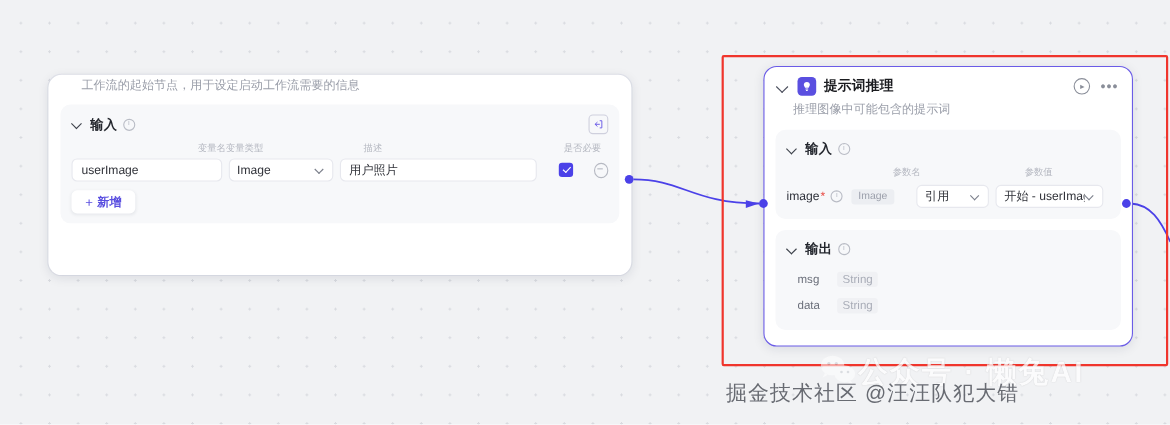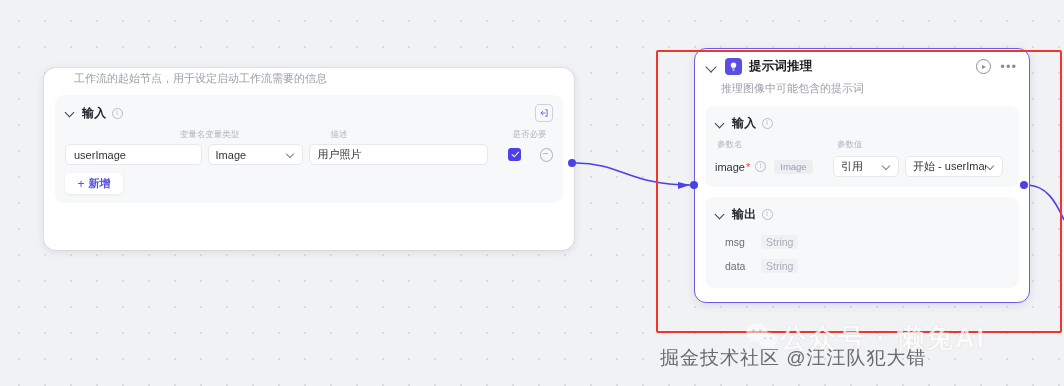--- a/index.html
+++ b/index.html
@@ -23,21 +23,21 @@
     background: #ffffff;
     border-radius: 12px;
     box-sizing: border-box;
   }
   .node-start {
     left: 44px; top: 68px;
     width: 530px; height: 182px;
     box-shadow: 0 2px 10px rgba(20,25,60,0.10), 0 0 0 1px rgba(225,227,235,0.9);
   }
   .node-prompt {
-    left: 694px; top: 48px;
+    left: 694px; top: 60px;
     width: 336px; height: 255px;
     border: 1.5px solid #6b5ce7;
     box-shadow: 0 2px 10px rgba(20,25,60,0.10);
   }
 
   .node-head {
     display: flex; align-items: center;
     padding: 9px 12px 2px 10px;
     box-sizing: border-box;
   }
@@ -236,20 +236,21 @@
     color: #5a4fe0;
     font-weight: 600;
     box-shadow: 0 1px 3px rgba(30,35,70,.08);
   }
   .add-plus { font-size: 12px; font-weight: 400; color: #5a4fe0; }
 
   
   .p-col-heads {
     display: flex; font-size: 8.5px; color: #b4b7c0;
     padding: 0 2px 5px 2px;
+    text-align: right;
   }
   .pch-name { width: 120px; }
   .pch-val  { width: 120px; }
 
   .p-row { display: flex; align-items: center; }
   .p-name {
     width: 118px; display: flex; align-items: center;
     font-size: 11px; color: #2d3039;
   }
   .req-star { color: #e8463f; font-size: 11px; margin-left: 1px; }

